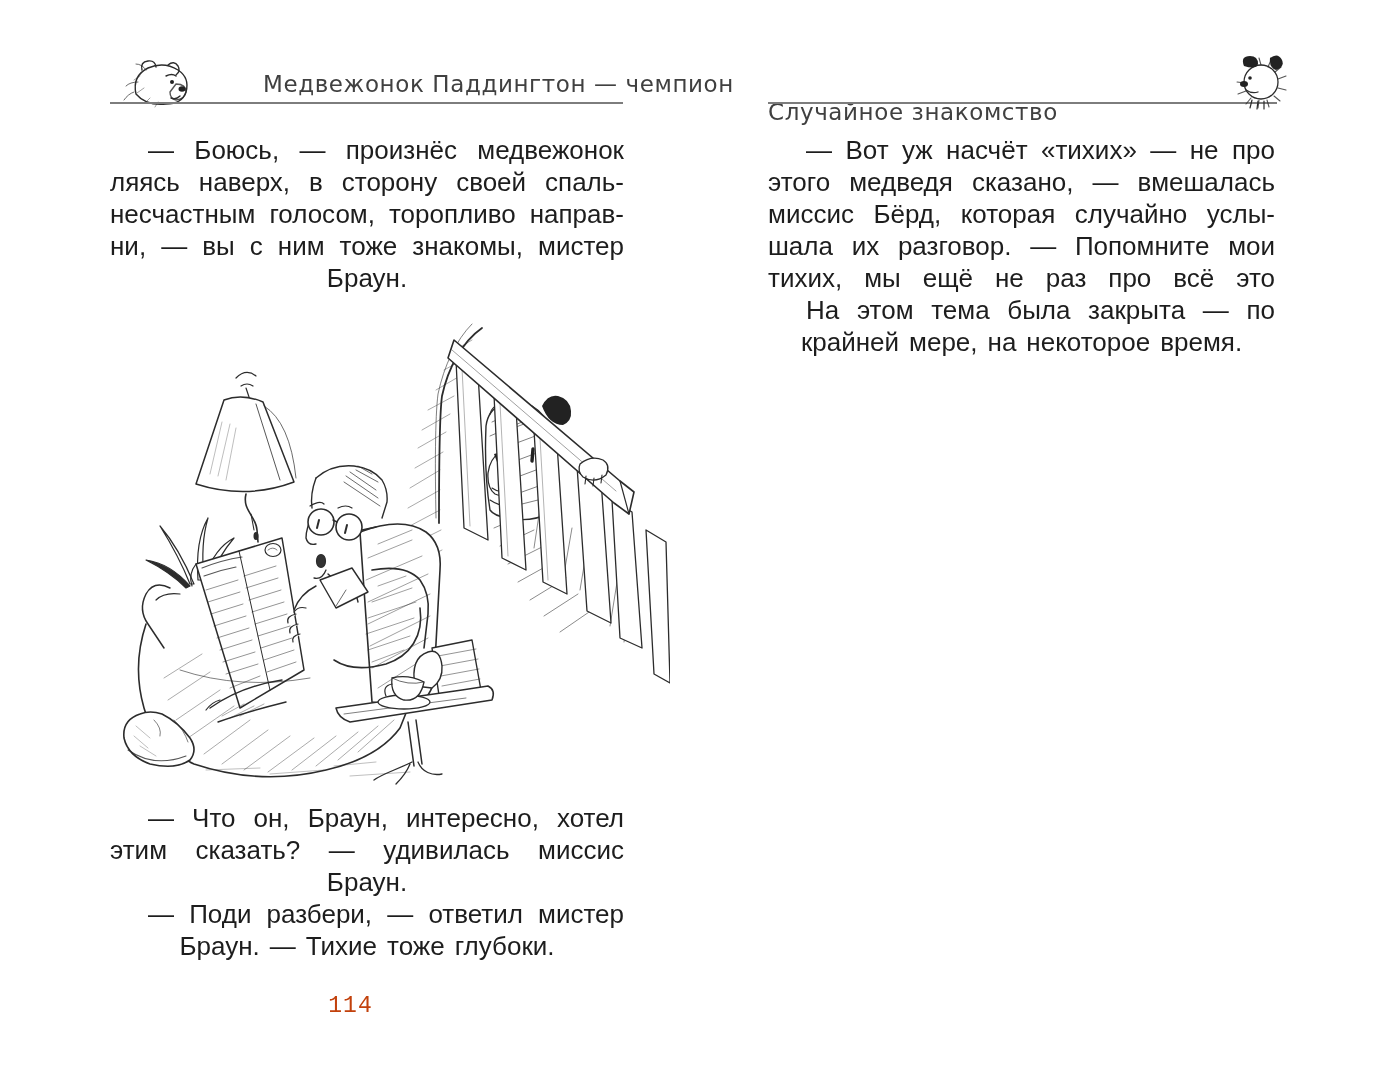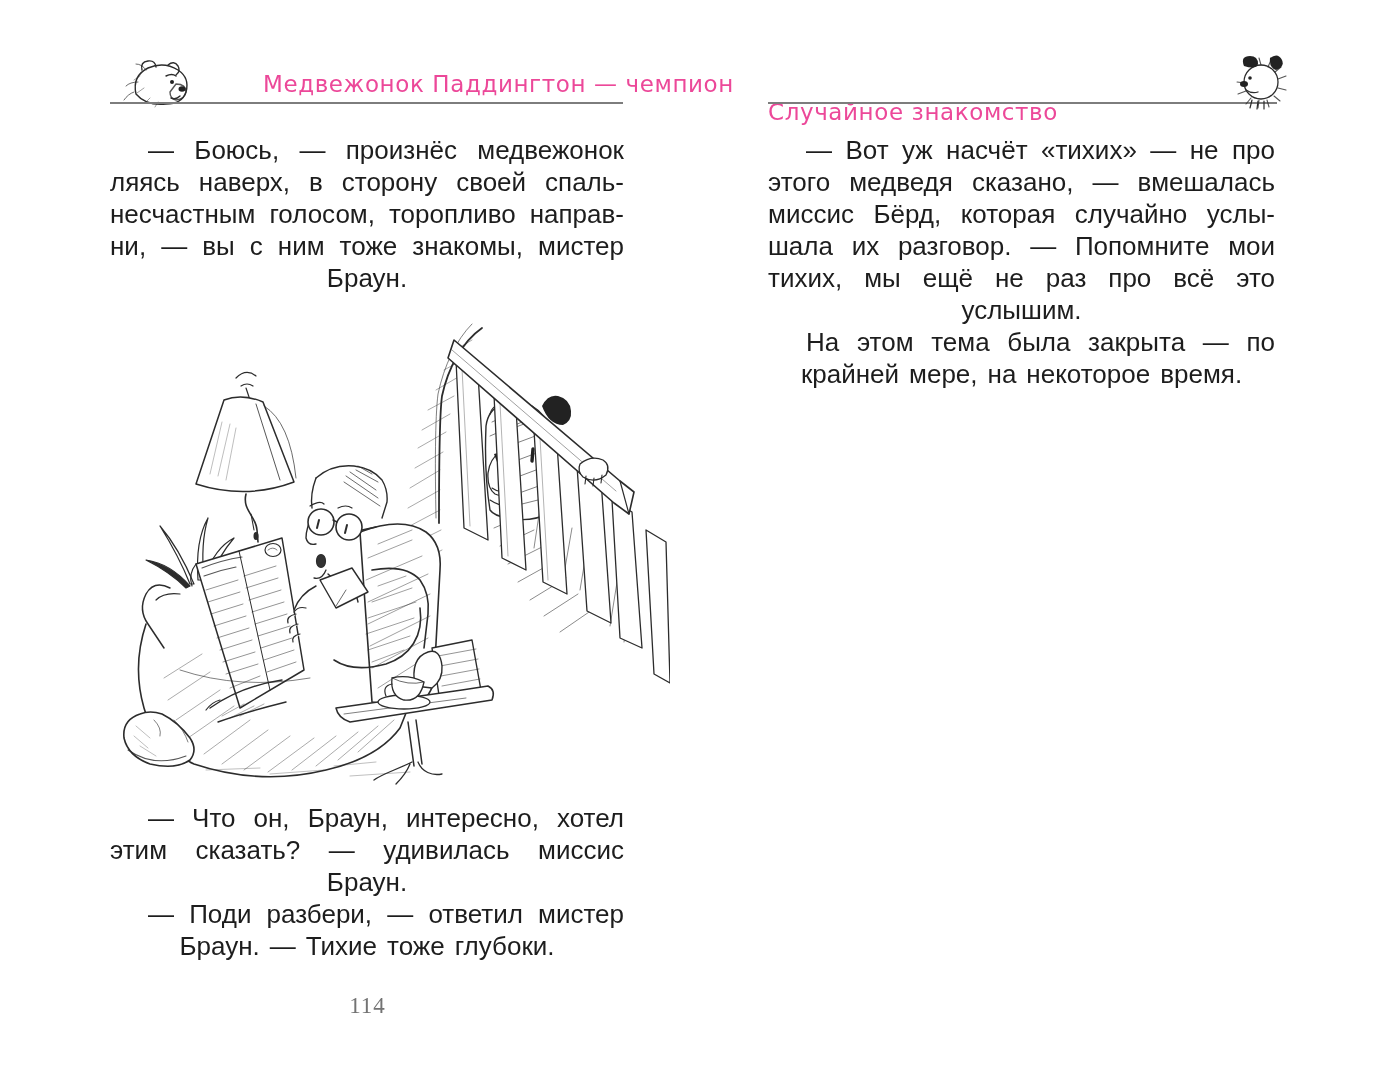--- a/index.html
+++ b/index.html
@@ -2,33 +2,33 @@
 <html><head>
 <meta charset="utf-8">
 <style>
   html,body { margin:0; padding:0; background:#ffffff; }
   .sheet {
     position:relative; width:1390px; height:1080px; background:#ffffff;
     font-family:"Liberation Sans", sans-serif; color:#1d1d1d; overflow:hidden;
   }
   .running-head {
     position:absolute; top:71px; font-size:23px; line-height:26px;
-    color:#ec4899; font-family:"DejaVu Sans", sans-serif;
+    color:#404040; font-family:"DejaVu Sans", sans-serif;
     letter-spacing:.6px; white-space:nowrap;
   }
   .running-head.centered { text-align:center; }
   .rule { position:absolute; top:102px; height:2px; background:#7d7d7d; }
   .textcol { position:absolute; font-size:26px; line-height:32px; color:#1d1d1d; }
   .para { margin:0; }
   .line { display:flex; justify-content:space-between; white-space:pre; height:32px; align-items:baseline; }
   .line.last { justify-content:center; column-gap:10px; }
   .line.first { padding-left:38px; }
   .page-number {
-    position:absolute; top:993px; left:110px; width:515px; text-align:center;
-    font-family:Liberation Serif, serif; font-size:23px; color:#737373; letter-spacing:1px;
+    position:absolute; top:993px; left:93px; width:515px; text-align:center;
+    font-family:Liberation Mono, monospace; font-size:23px; color:#c2410c; letter-spacing:1px;
   }
   .corner-icon { position:absolute; }
   .illus { position:absolute; left:110px; top:318px; }
   svg .sk { stroke:#2c2c2c; fill:none; stroke-linecap:round; stroke-linejoin:round; }
 </style>
 </head>
 <body>
 
 <div class="sheet">
 
@@ -244,21 +244,20 @@
 
   <div class="page-number">114</div>
 
   <div class="textcol" style="left:768px; top:134px; width:507px;">
       <div class="para">
         <div class="line first"><span>—</span><span>Вот</span><span>уж</span><span>насчёт</span><span>«тихих»</span><span>—</span><span>не</span><span>про</span></div>
         <div class="line"><span>этого</span><span>медведя</span><span>сказано,</span><span>—</span><span>вмешалась</span></div>
         <div class="line"><span>миссис</span><span>Бёрд,</span><span>которая</span><span>случайно</span><span>услы-</span></div>
         <div class="line"><span>шала</span><span>их</span><span>разговор.</span><span>—</span><span>Попомните</span><span>мои</span></div>
         <div class="line"><span>тихих,</span><span>мы</span><span>ещё</span><span>не</span><span>раз</span><span>про</span><span>всё</span><span>это</span></div>
-        <div class="line last"><span>услышим.</span></div>
       </div>
       <div class="para">
         <div class="line first"><span>На</span><span>этом</span><span>тема</span><span>была</span><span>закрыта</span><span>—</span><span>по</span></div>
         <div class="line last"><span>крайней</span><span>мере,</span><span>на</span><span>некоторое</span><span>время.</span></div>
       </div>
     </div>
 
 </div>
 
 </body></html>

